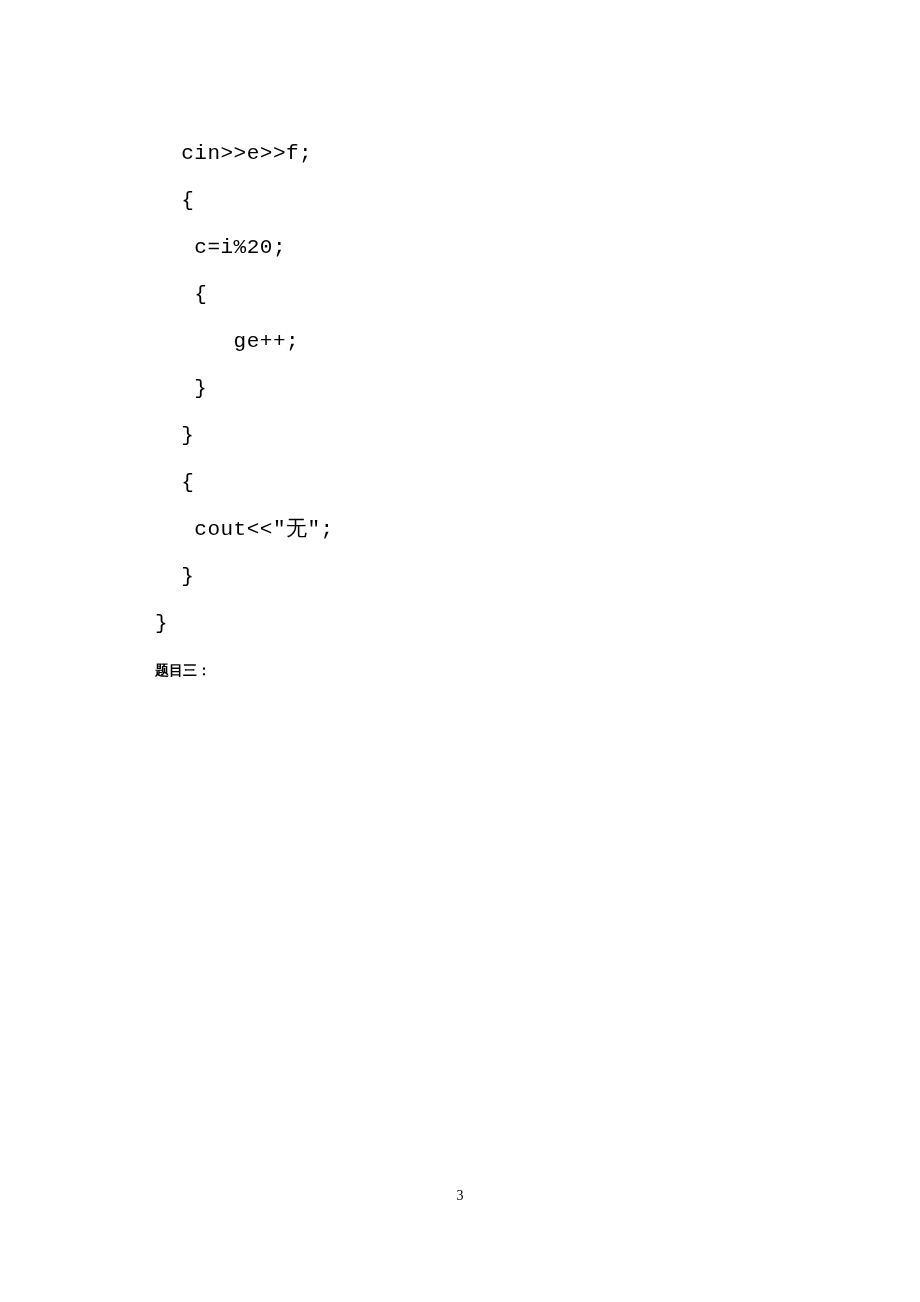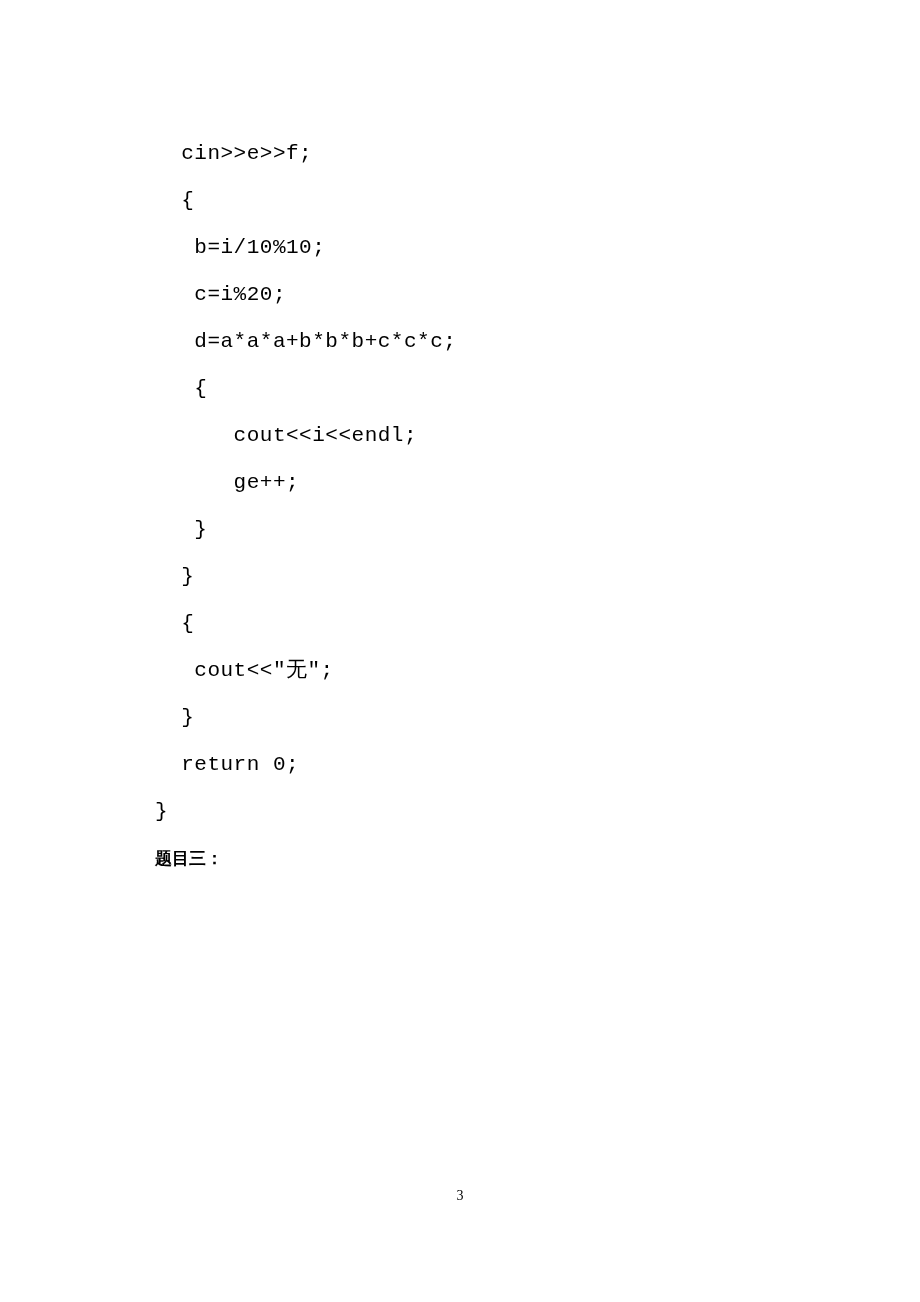--- a/index.html
+++ b/index.html
@@ -24,21 +24,21 @@
   }
   .code-block {
     font-family: "SimSun", "NSimSun", "Courier New", monospace;
     font-size: 21px;
     line-height: 47px;
     white-space: pre;
     letter-spacing: 0.5px;
   }
   .heading {
     font-family: "SimSun", "NSimSun", "Songti SC", serif;
-    font-size: 17px;
+    font-size: 14px;
     font-weight: bold;
     margin-top: 0;
     line-height: 47px;
   }
   .page-number {
     position: absolute;
     bottom: 98px;
     left: 0;
     width: 920px;
     text-align: center;
@@ -48,33 +48,29 @@
   }
 </style>
 </head>
 <body>
 
 <div class="page">
   <div class="content">
 
     <div class="code-block">  cin&gt;&gt;e&gt;&gt;f;</div>
     <div class="code-block">  {</div>
-    <div class="code-block">   b=i/10%10;</div>
     <div class="code-block">   c=i%20;</div>
-    <div class="code-block">   d=a*a*a+b*b*b+c*c*c;</div>
     <div class="code-block">   {</div>
-    <div class="code-block">      cout&lt;&lt;i&lt;&lt;endl;</div>
     <div class="code-block">      ge++;</div>
     <div class="code-block">   }</div>
     <div class="code-block"></div>
     <div class="code-block">  }</div>
     <div class="code-block">  {</div>
     <div class="code-block">   cout&lt;&lt;"无";</div>
     <div class="code-block">  }</div>
     <div class="code-block"></div>
-    <div class="code-block">  return 0;</div>
     <div class="code-block">}</div>
 
     <div class="heading">题目三：</div>
   </div>
 
   <div class="page-number">3</div>
 </div>
 
 </body></html>

